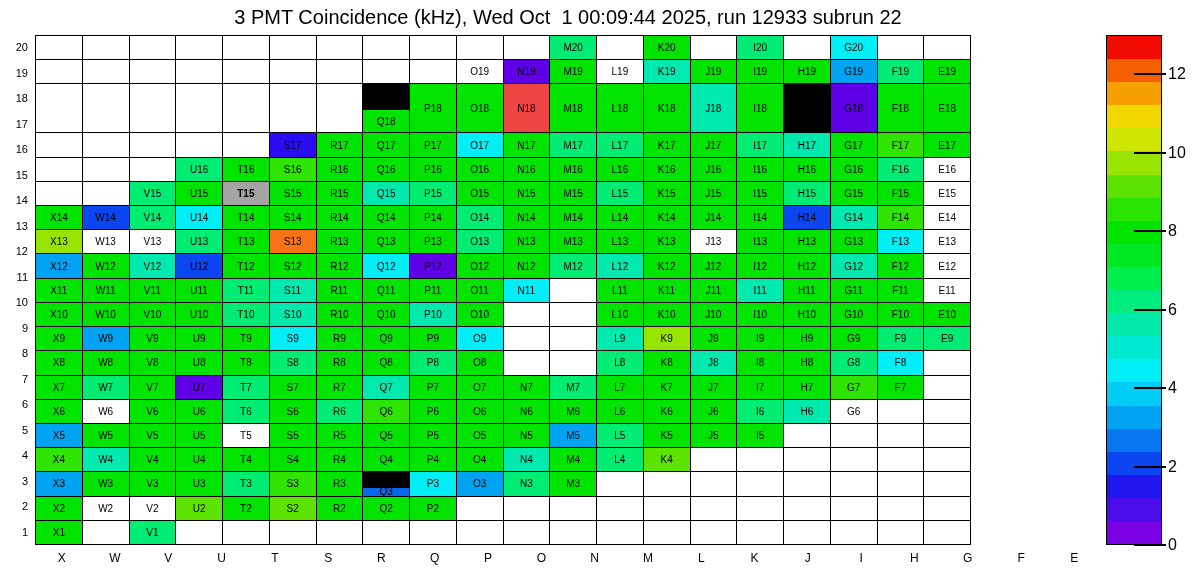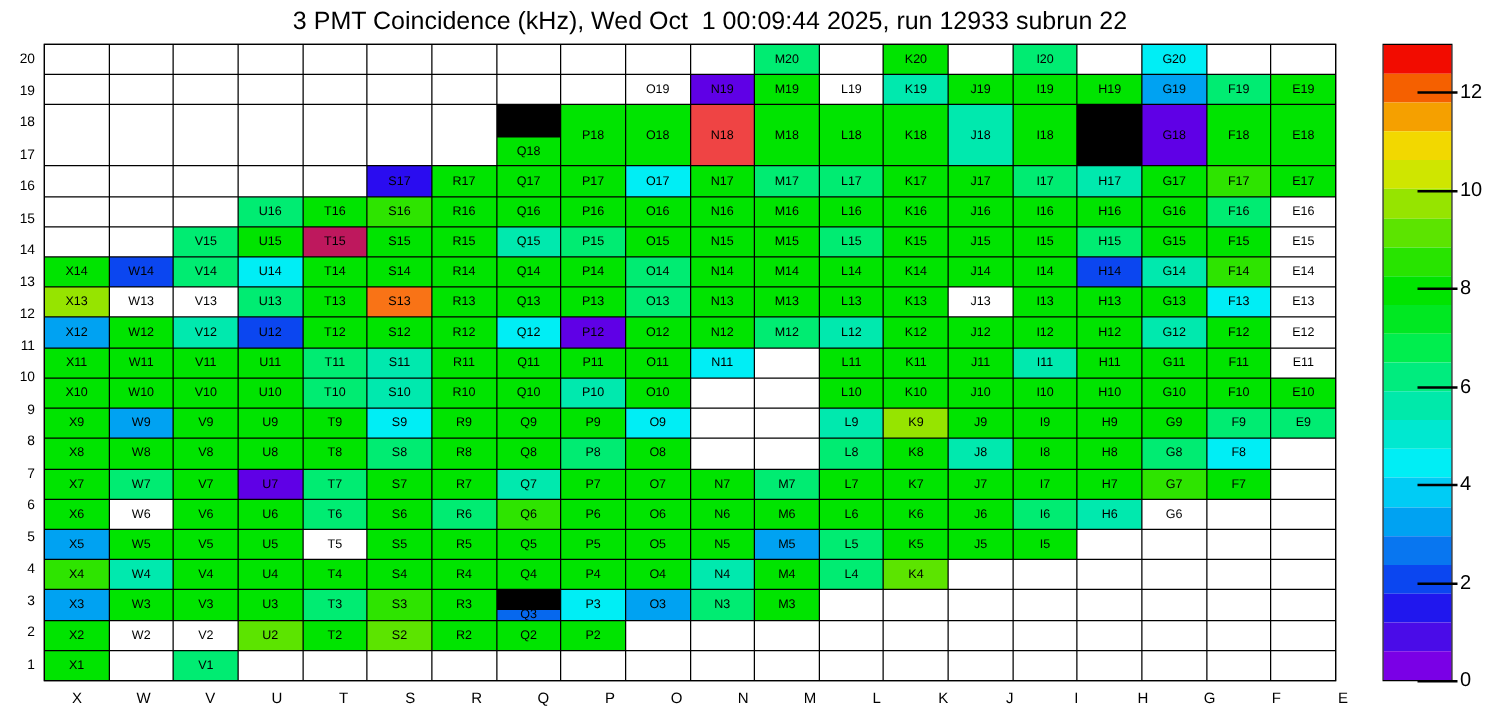--- a/index.html
+++ b/index.html
@@ -1,18 +1,18 @@
 <!DOCTYPE html>
 <html><head>
 <meta charset="utf-8">
 <style>
   html,body{margin:0;padding:0;background:#fff;}
   body{width:1196px;height:572px;position:relative;font-family:"Liberation Sans",sans-serif;color:#000;}
   .title{position:absolute;left:35px;top:6px;width:1066px;text-align:center;font-size:20px;white-space:pre;}
-  #grid{position:absolute;left:35px;top:35px;width:1034px;height:510px;background:#000;border:1px solid #000;
+  #grid{position:absolute;left:35px;top:35px;width:936px;height:510px;background:#000;border:1px solid #000;
         box-sizing:border-box;display:grid;grid-template-columns:repeat(20,1fr);grid-template-rows:repeat(20,1fr);gap:1px;}
   .cell{background:#fff;display:flex;align-items:center;justify-content:center;font-size:10px;overflow:hidden;}
   .ylab{position:absolute;width:26px;left:2px;text-align:right;font-size:11px;line-height:11px;}
   .xlab{position:absolute;width:44px;text-align:center;font-size:12px;line-height:12px;}
   #colorbar{position:absolute;left:1106px;top:35px;width:56px;height:510px;border:1px solid #000;
             box-sizing:border-box;display:flex;flex-direction:column;}
   .band{flex:1;}
   .cbtick{position:absolute;height:2px;width:32px;left:1134px;background:#000;}
   .cblab{position:absolute;left:1168px;font-size:16px;line-height:16px;}
 </style>
@@ -118,21 +118,21 @@
     <div class="cell" style="background: rgb(0, 228, 0);">J16</div>
     <div class="cell" style="background: rgb(0, 228, 0);">I16</div>
     <div class="cell" style="background: rgb(0, 228, 0);">H16</div>
     <div class="cell" style="background: rgb(0, 228, 0);">G16</div>
     <div class="cell" style="background: rgb(0, 236, 114);">F16</div>
     <div class="cell" style="background: rgb(255, 255, 255);">E16</div>
     <div class="cell"></div>
     <div class="cell"></div>
     <div class="cell" style="background: rgb(0, 236, 114);">V15</div>
     <div class="cell" style="background: rgb(0, 228, 0);">U15</div>
-    <div class="cell" style="background: #be185d;">T15</div>
+    <div class="cell" style="background: #a3a3a3; font-weight: bold;">T15</div>
     <div class="cell" style="background: rgb(0, 228, 0);">S15</div>
     <div class="cell" style="background: rgb(0, 228, 0);">R15</div>
     <div class="cell" style="background: rgb(0, 233, 174);">Q15</div>
     <div class="cell" style="background: rgb(0, 236, 114);">P15</div>
     <div class="cell" style="background: rgb(0, 228, 0);">O15</div>
     <div class="cell" style="background: rgb(0, 228, 0);">N15</div>
     <div class="cell" style="background: rgb(0, 228, 0);">M15</div>
     <div class="cell" style="background: rgb(0, 236, 114);">L15</div>
     <div class="cell" style="background: rgb(0, 228, 0);">K15</div>
     <div class="cell" style="background: rgb(0, 228, 0);">J15</div>

